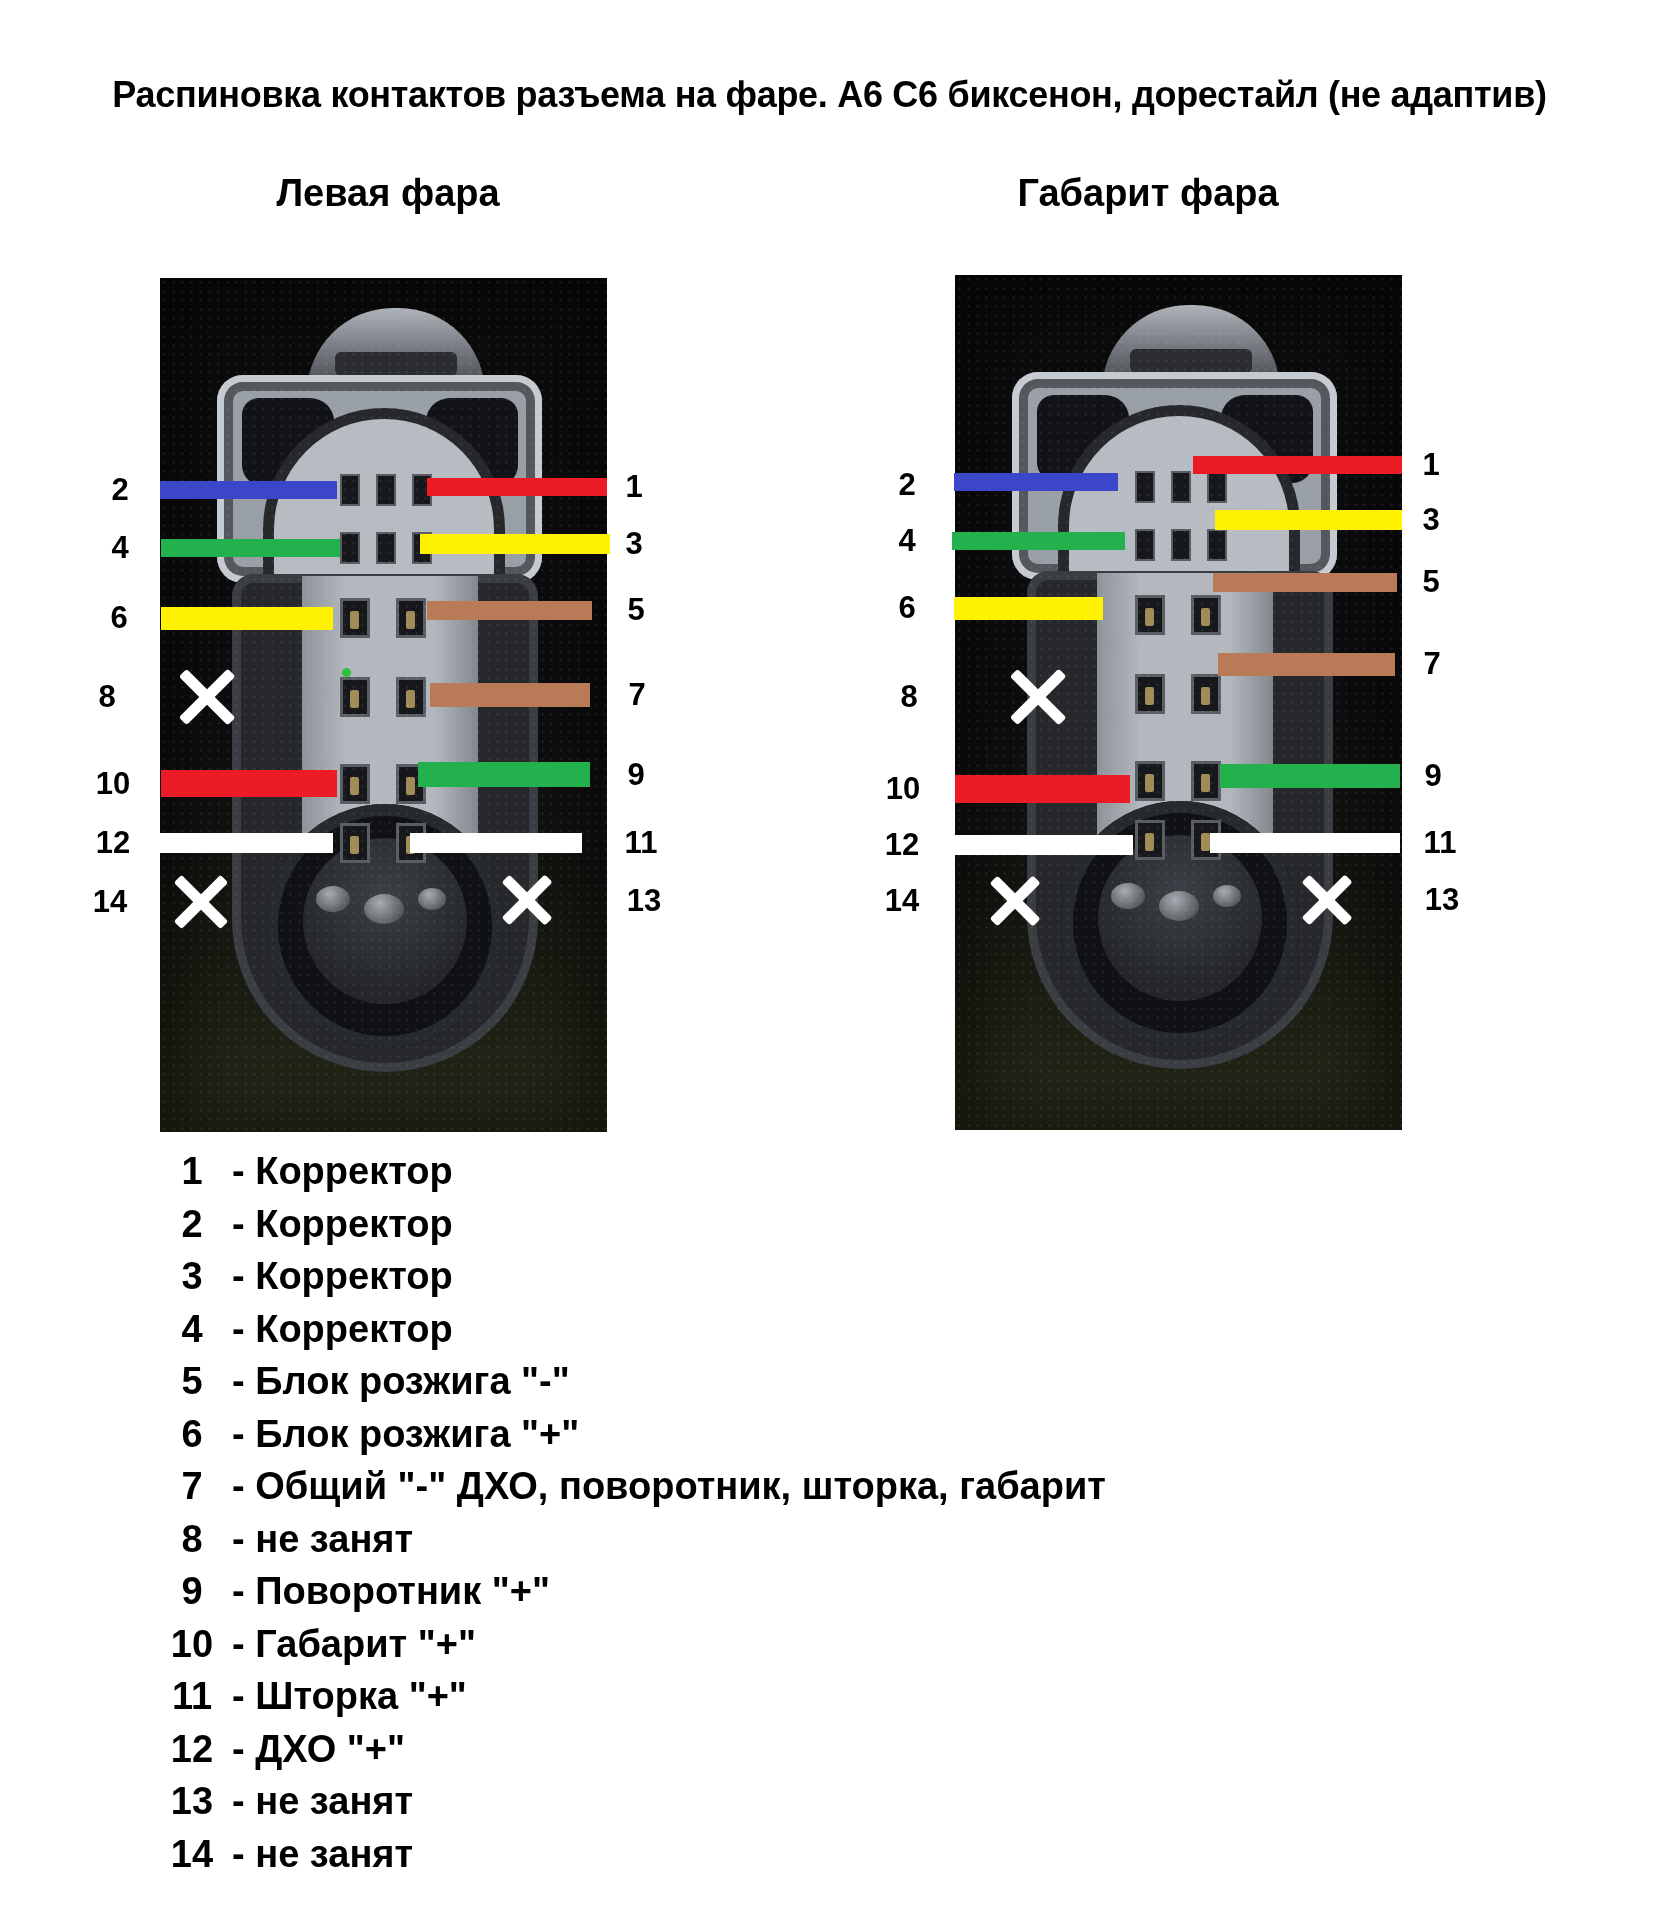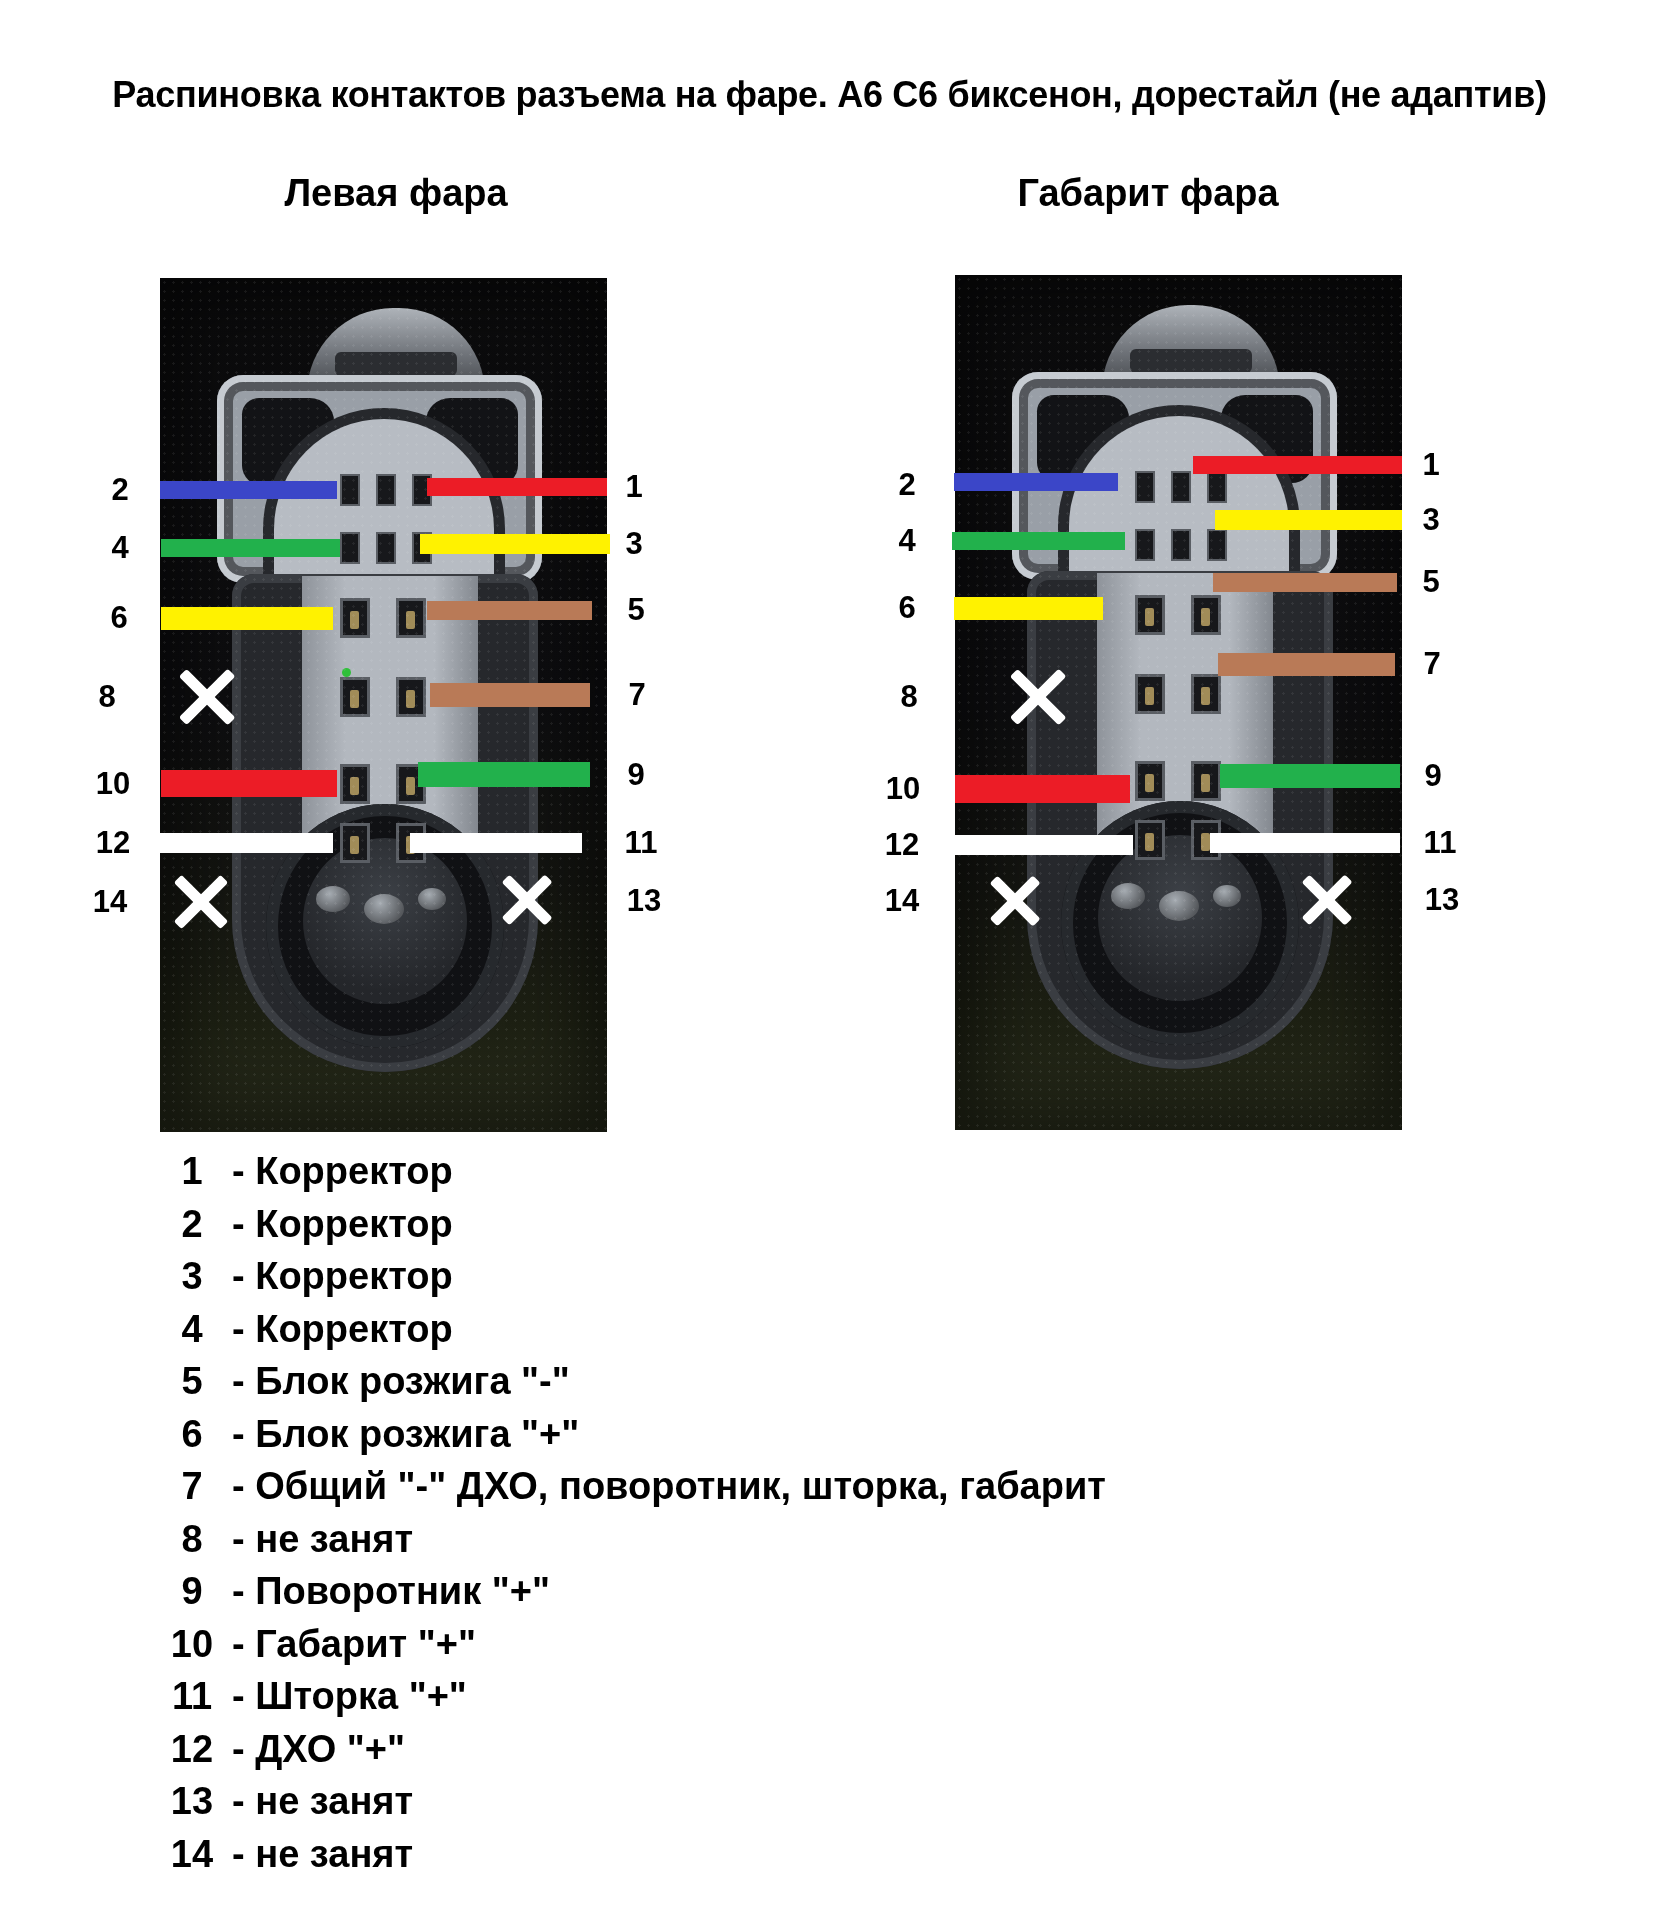--- a/index.html
+++ b/index.html
@@ -2,21 +2,21 @@
 <html><head>
 <meta charset="utf-8">
 <style>
   html,body{margin:0;padding:0;background:#ffffff;}
   .page{position:relative;width:1659px;height:1920px;background:#fff;overflow:hidden;
         font-family:"Liberation Sans",sans-serif;color:#000;}
   .title{position:absolute;top:54px;left:50%;transform:translateX(-50%);
          font-size:36px;font-weight:bold;white-space:nowrap;letter-spacing:-.3px;margin-top:20px;}
   .subtitle{position:absolute;top:172px;transform:translateX(-50%);
             font-size:38px;font-weight:bold;white-space:nowrap;}
-  #sub-left{left:396px;text-align:right;} #sub-right{left:1148px;}
+  #sub-left{left:388px;text-align:right;} #sub-right{left:1148px;}
 
   
   .photo{position:absolute;overflow:hidden;
     background-image:
       radial-gradient(closest-side at 100% 40%, rgba(196,128,24,.85), rgba(196,128,24,0)),
       linear-gradient(180deg,#0b0b0c 0%,#0d0d0f 50%,#131410 70%,#1d2013 87%,#282c1b 100%);
     background-repeat:no-repeat;
     background-size:46px 90px,100% 100%;
     background-position:right 0 top 60px,0 0;
     box-shadow:inset 0 0 70px 18px rgba(0,0,0,.55);}

